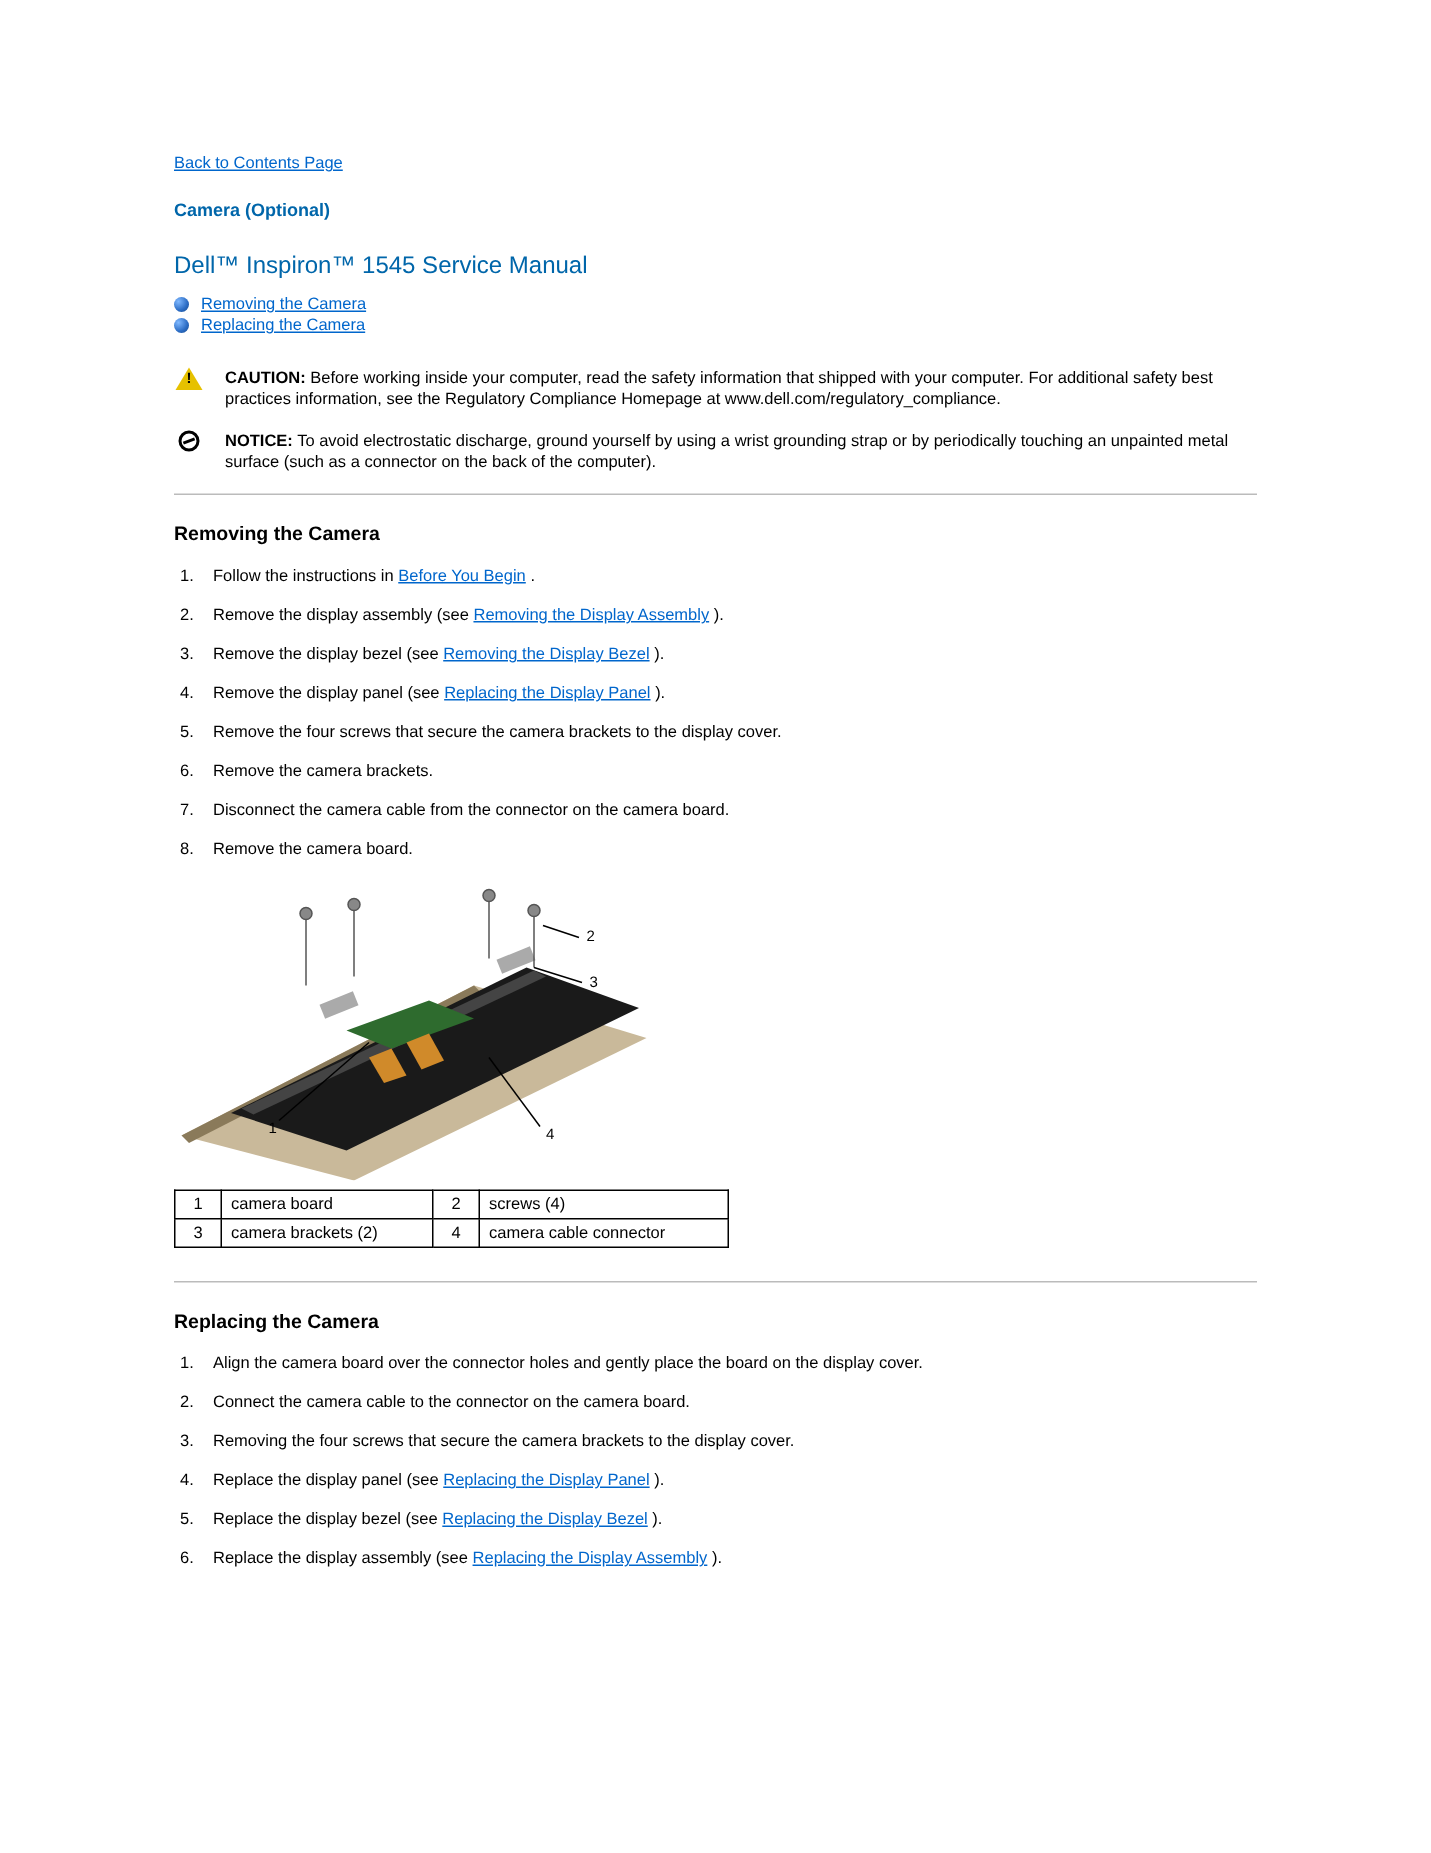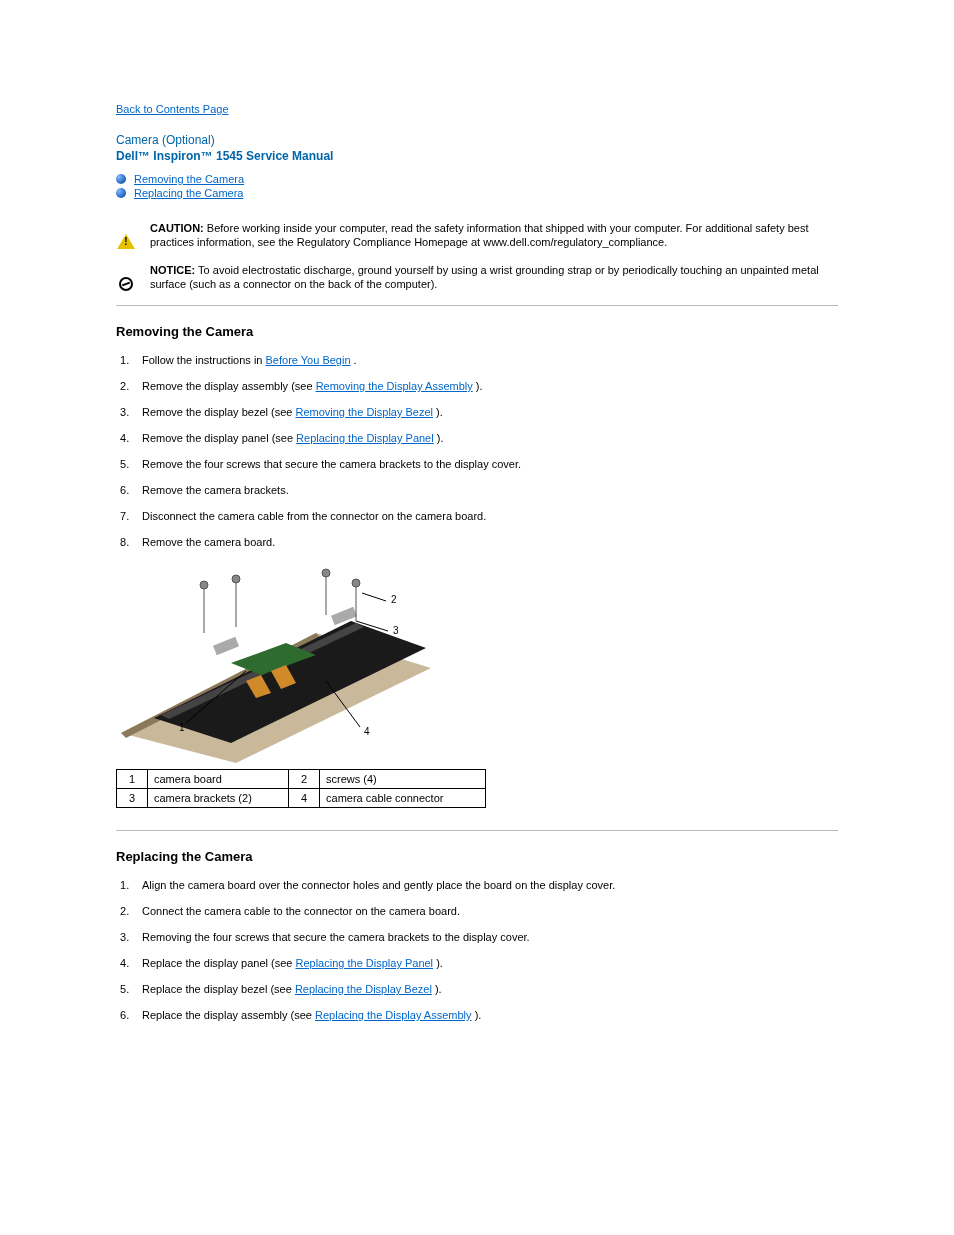--- a/index.html
+++ b/index.html
@@ -1,24 +1,24 @@
 <!DOCTYPE html>
 <html><head>
 <meta charset="utf-8">
 <style>
 html,body{margin:0;padding:0;background:#fff;font-family:Verdana,Arial,sans-serif;font-size:11px;color:#000}
 .page{width:954px;min-height:1235px;box-sizing:border-box;padding:25px 116px 60px 116px;position:relative}
 a,.link{color:#0066cc;text-decoration:underline;cursor:pointer}
 .back{font-size:11px;margin-top:78px;margin-bottom:18px;display:inline-block}
-.title{font-weight:normal;color:#0066aa;font-size:12px;margin-bottom:2px}
-.subtitle{font-weight:bold;color:#0066aa;font-size:12px;margin-bottom:10px}
+.title{font-weight:bold;color:#0066aa;font-size:12px;margin-bottom:22px}
+.subtitle{font-weight:normal;color:#0066aa;font-size:16px;margin-bottom:10px}
 .toclist{margin-bottom:22px}
 .tocrow{display:flex;align-items:center;gap:8px;margin-bottom:2px}
 .bullet-ball{width:10px;height:10px;border-radius:50%;background:radial-gradient(circle at 30% 30%,#7fb8ff 0%,#2b6cc4 60%,#1a4a88 100%);flex:none}
-.notice{display:flex;gap:14px;align-items:flex-end;margin-bottom:14px}
+.notice{display:flex;gap:14px;align-items:flex-start;margin-bottom:14px}
 .notice .icon{width:20px;flex:none;display:flex;justify-content:center;padding-top:0}
 .notice .text{flex:1;line-height:14px}
 .notice .text b{font-weight:bold}
 .tri{width:0;height:0;border-left:9px solid transparent;border-right:9px solid transparent;border-bottom:15px solid #e6c100;position:relative}
 .tri::after{content:"!";position:absolute;top:2px;left:-3px;width:6px;text-align:center;font-weight:bold;font-size:10px;color:#000}
 .noent{width:14px;height:14px;border:2px solid #000;border-radius:50%;position:relative;box-sizing:border-box}
 .noent::after{content:"";position:absolute;left:1px;right:1px;top:50%;height:2px;background:#000;transform:translateY(-50%) rotate(-20deg)}
 hr.sep{border:none;border-top:1px solid #bbb;margin:6px 0 18px 0}
 .h2{font-weight:bold;font-size:13px;margin-bottom:14px}
 ol.steps{list-style:none;counter-reset:step;padding:0;margin:0 0 10px 0}

